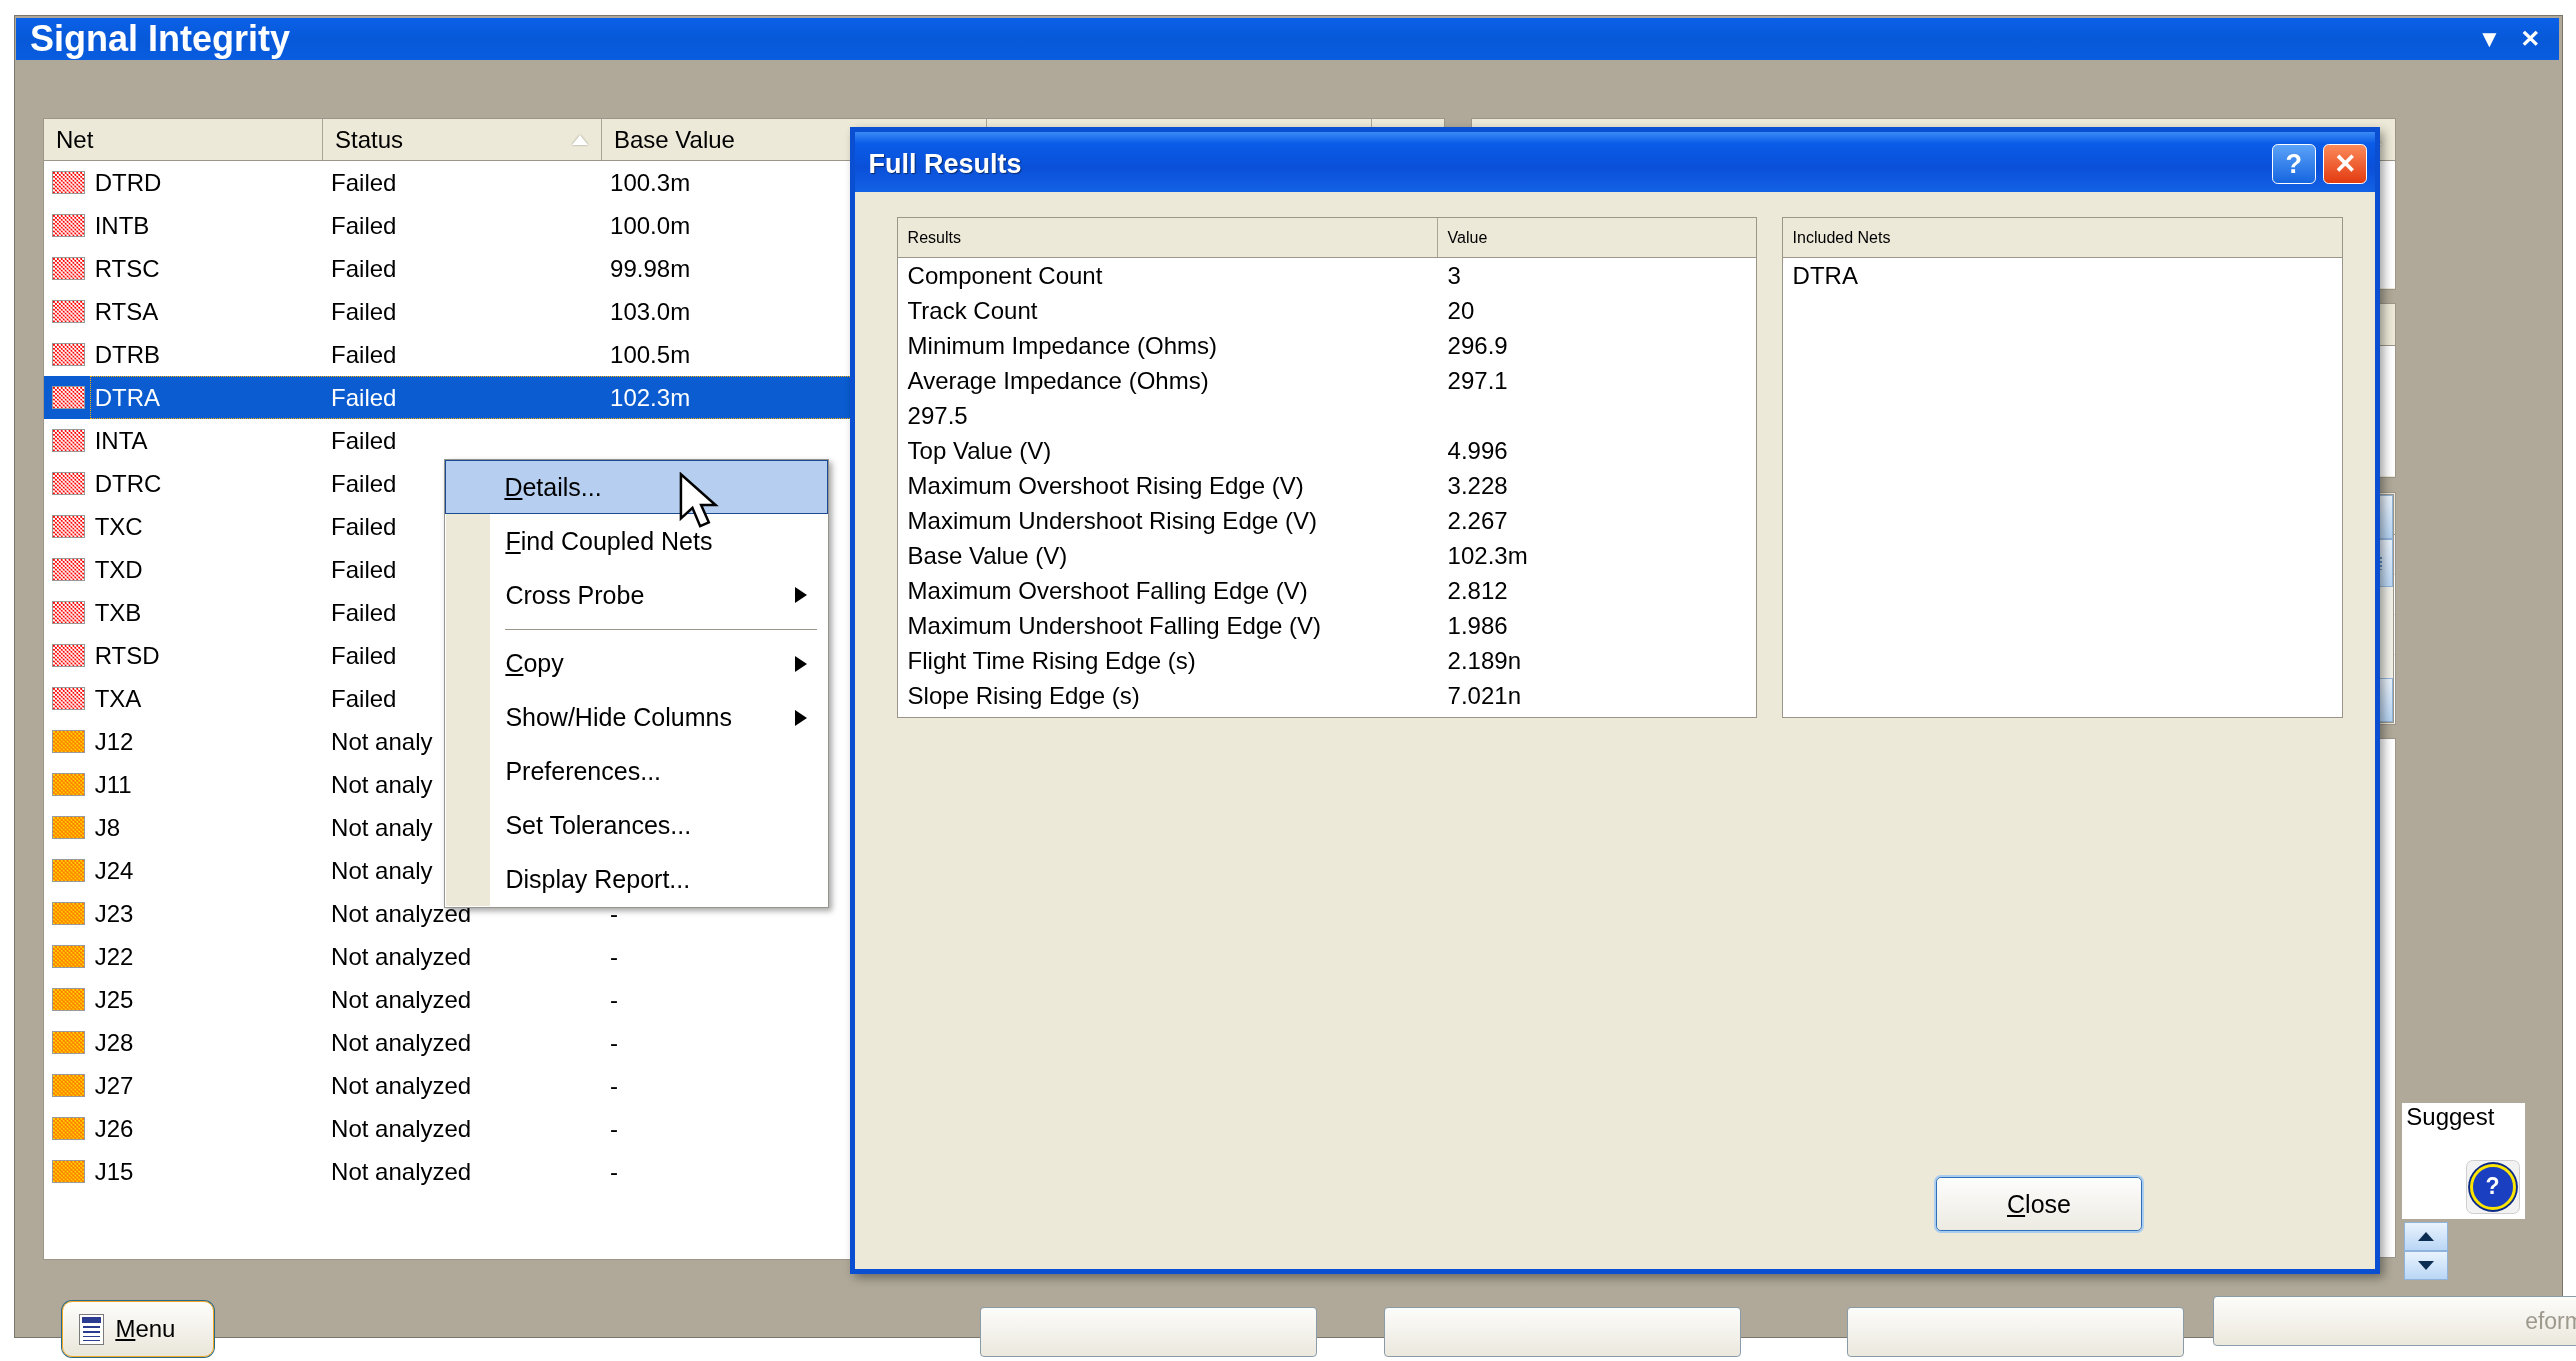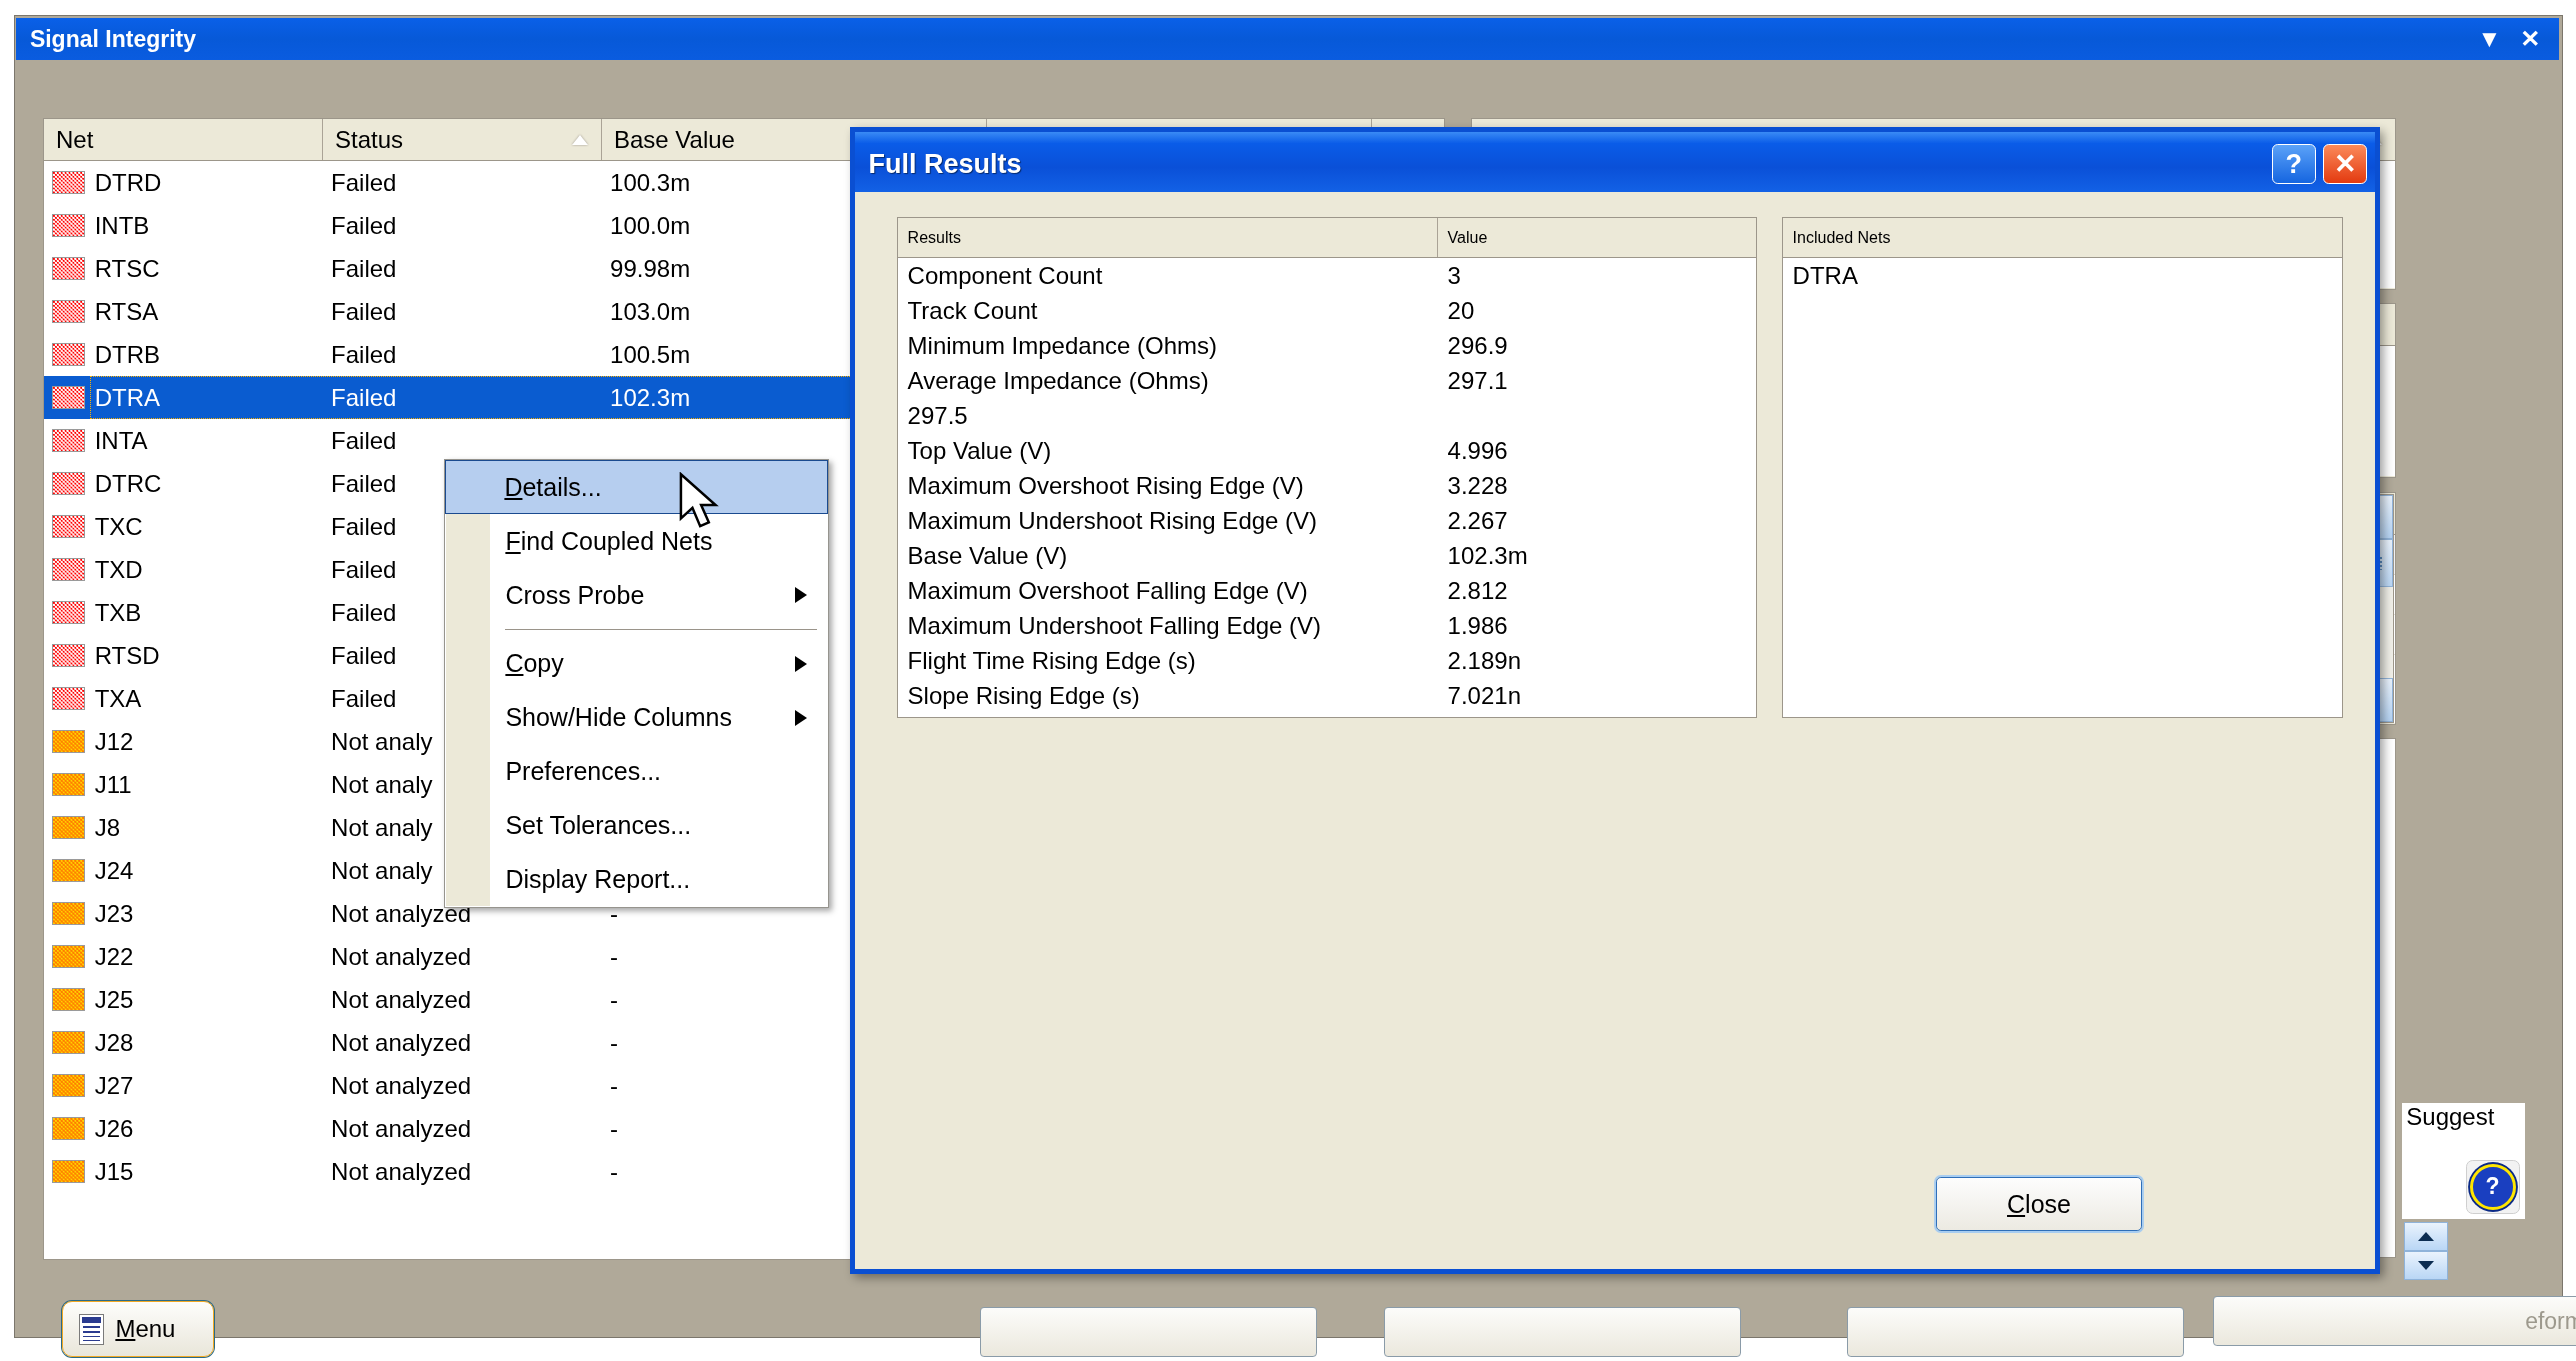--- a/index.html
+++ b/index.html
@@ -24,21 +24,21 @@
   }
   #si-titlebar {
     position: absolute; left: 1.9px; top: 1.9px;
     width: 2543px; height: 42px;
     background: linear-gradient(to bottom, #0a60e8 0%, #0759d8 50%, #0a5ce0 100%);
     display: flex; align-items: center;
   }
   #si-title {
     color: #ffffff;
     font-weight: bold;
-    font-size: 23px;
+    font-size: 36px;
     margin-left: 13.5px;
     letter-spacing: 0px;
     white-space: nowrap;
     text-align: right;
   }
   .tb-right {
     margin-left: auto; display: flex; align-items: center; gap: 19px;
     padding-right: 19px;
   }
   .tb-icon { color: #fff; font-size: 24px; line-height: 1; font-weight: bold; cursor: default; }

